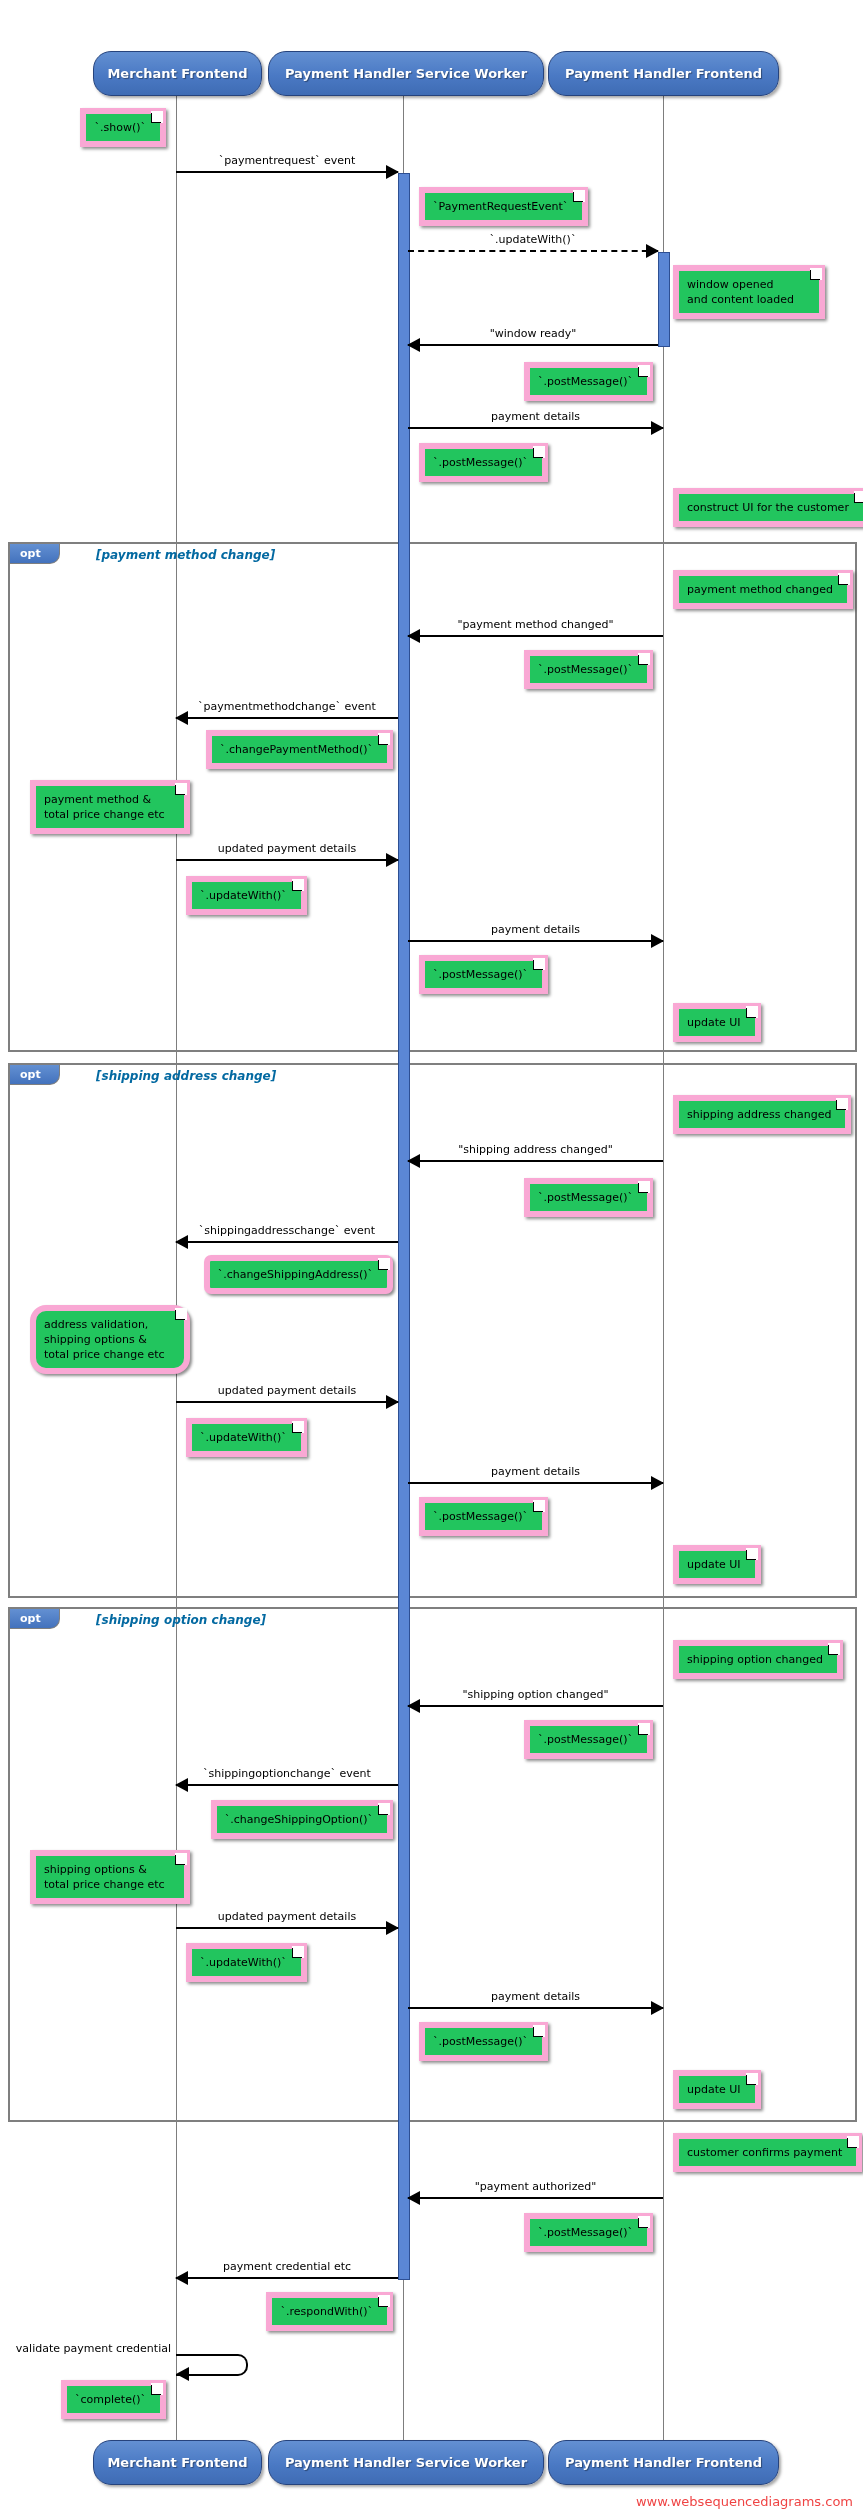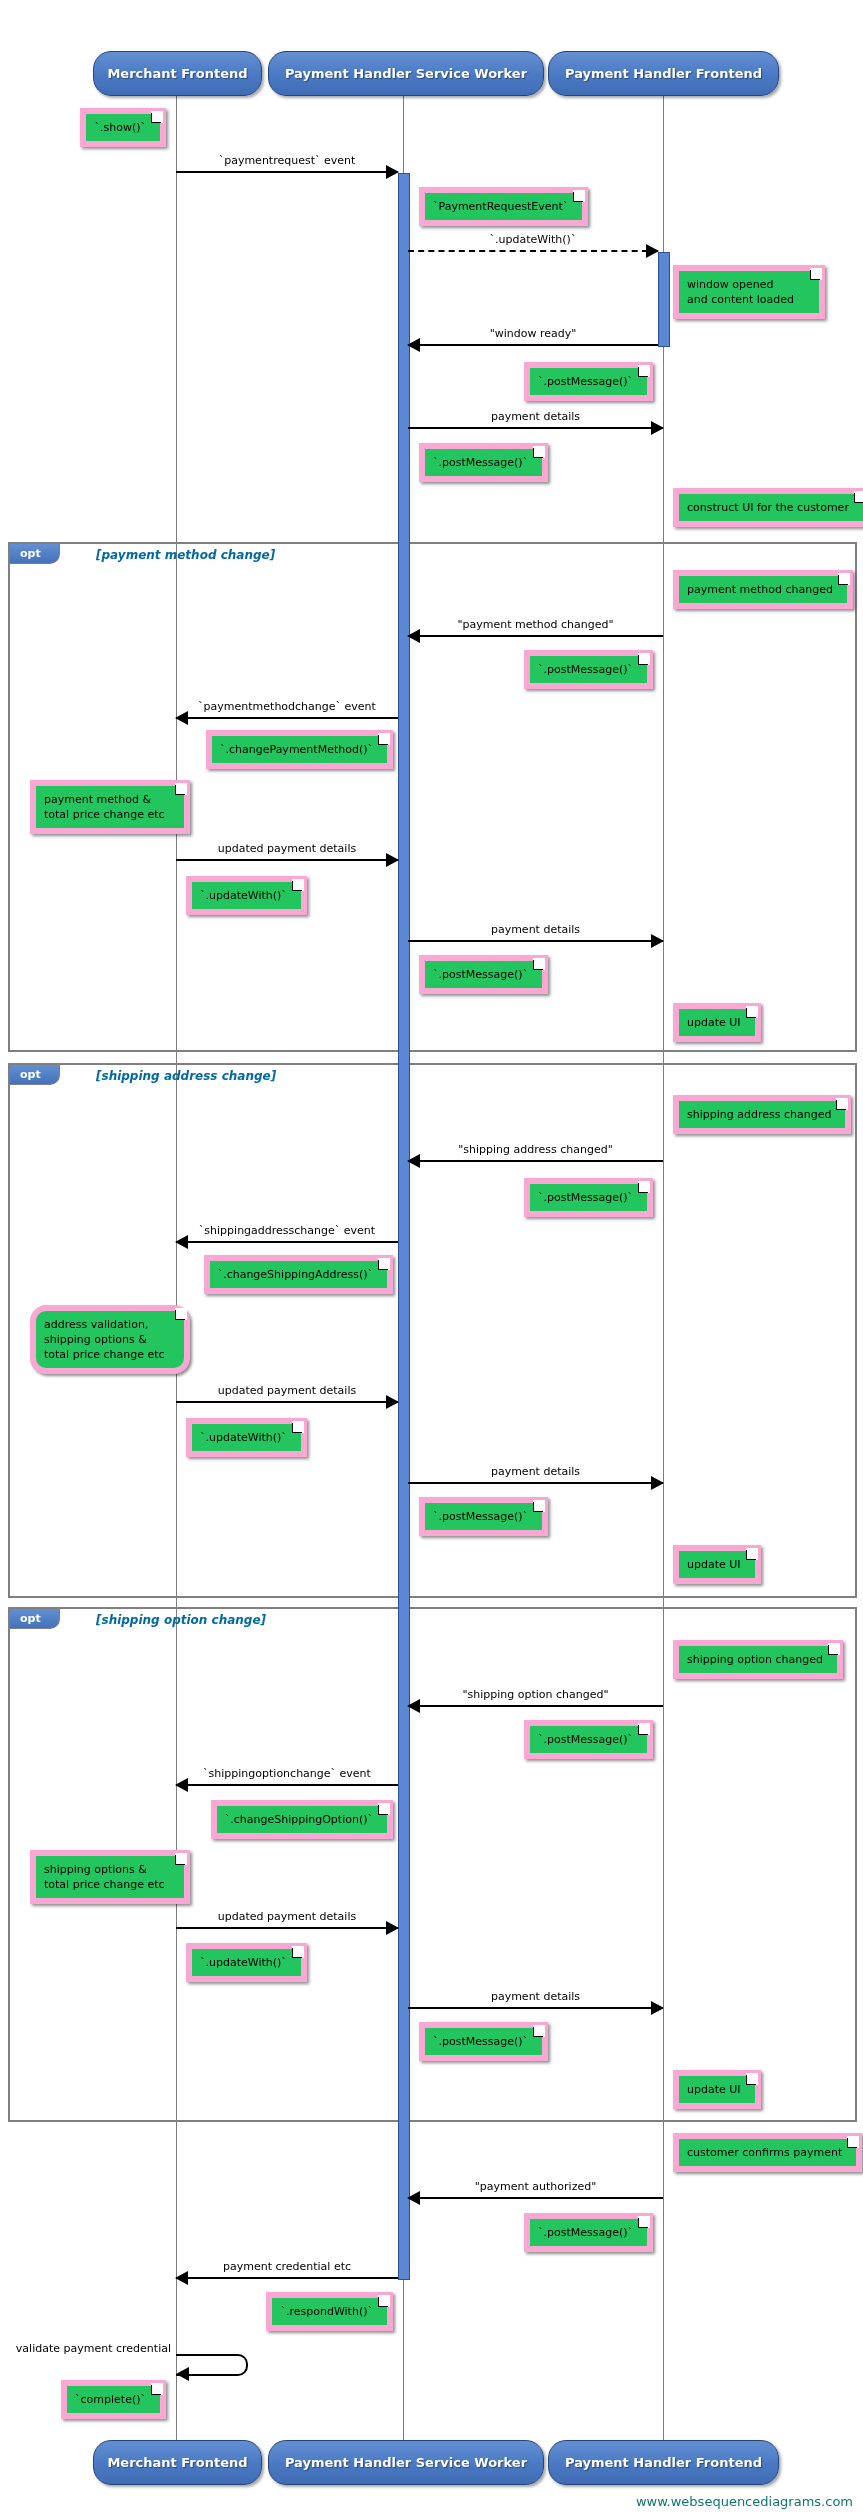--- a/index.html
+++ b/index.html
@@ -35,21 +35,21 @@
   .msg .head{position:absolute;width:0;height:0;top:-6px;}
   .msg .head.right{right:-1px;border-left:13px solid #000;border-top:7px solid transparent;border-bottom:7px solid transparent;}
   .msg .head.left{left:-1px;border-right:13px solid #000;border-top:7px solid transparent;border-bottom:7px solid transparent;}
   .msg .mlabel{position:absolute;left:0;right:0;bottom:4px;text-align:center;
                font-size:11px;color:#000;white-space:nowrap;}
   .selfmsg-label{position:absolute;font-size:11px;color:#000;white-space:nowrap;z-index:4;}
   .selfmsg-loop{position:absolute;border:2px solid #000;border-left:none;
                 border-radius:0 10px 10px 0;z-index:4;}
   .selfmsg-head{position:absolute;width:0;height:0;z-index:4;
                 border-right:13px solid #000;border-top:7px solid transparent;border-bottom:7px solid transparent;}
-  .footer{position:absolute;font-size:13px;color:#0f766e;z-index:8;white-space:nowrap;}
+  .footer{position:absolute;font-size:13px;color:#ef4444;z-index:8;white-space:nowrap;}
 </style>
 </head>
 <body>
 
 <div id="canvas">
   <div class="footer" style="right: 10px; top: 2494px;">www.websequencediagrams.com</div>
 <div class="lifeline" style="left: 175.5px; top: 94px; height: 2349px;"></div>
     <div class="lifeline" style="left: 402.5px; top: 94px; height: 2349px;"></div>
     <div class="lifeline" style="left: 662.5px; top: 94px; height: 2349px;"></div>
     <div class="frame" style="top: 542px; height: 506px;">
@@ -169,21 +169,21 @@
     <div class="note nowrap" style="top: 570px; left: 673px;">payment method changed</div>
     <div class="note nowrap" style="top: 650px; right: 210px;">`.postMessage()`</div>
     <div class="note nowrap" style="top: 730px; right: 470px;">`.changePaymentMethod()`</div>
     <div class="note" style="top: 780px; width: 126px; left: 30px;">payment method &amp;
 total price change etc</div>
     <div class="note nowrap" style="top: 876px; left: 186px;">`.updateWith()`</div>
     <div class="note nowrap" style="top: 955px; left: 419px;">`.postMessage()`</div>
     <div class="note nowrap" style="top: 1003px; left: 673px;">update UI</div>
     <div class="note nowrap" style="top: 1095px; left: 673px;">shipping address changed</div>
     <div class="note nowrap" style="top: 1178px; right: 210px;">`.postMessage()`</div>
-    <div class="note nowrap" style="top: 1255px; right: 470px;">`.changeShippingAddress()`</div>
+    <div class="note nowrap" style="top: 1255px; right: 470px; border-radius: 7px;">`.changeShippingAddress()`</div>
     <div class="note" style="top: 1305px; width: 126px; left: 30px; border-radius: 16px;">address validation,
 shipping options &amp;
 total price change etc</div>
     <div class="note nowrap" style="top: 1418px; left: 186px;">`.updateWith()`</div>
     <div class="note nowrap" style="top: 1497px; left: 419px;">`.postMessage()`</div>
     <div class="note nowrap" style="top: 1545px; left: 673px;">update UI</div>
     <div class="note nowrap" style="top: 1640px; left: 673px;">shipping option changed</div>
     <div class="note nowrap" style="top: 1720px; right: 210px;">`.postMessage()`</div>
     <div class="note nowrap" style="top: 1800px; right: 470px;">`.changeShippingOption()`</div>
     <div class="note" style="top: 1850px; width: 126px; left: 30px;">shipping options &amp;

